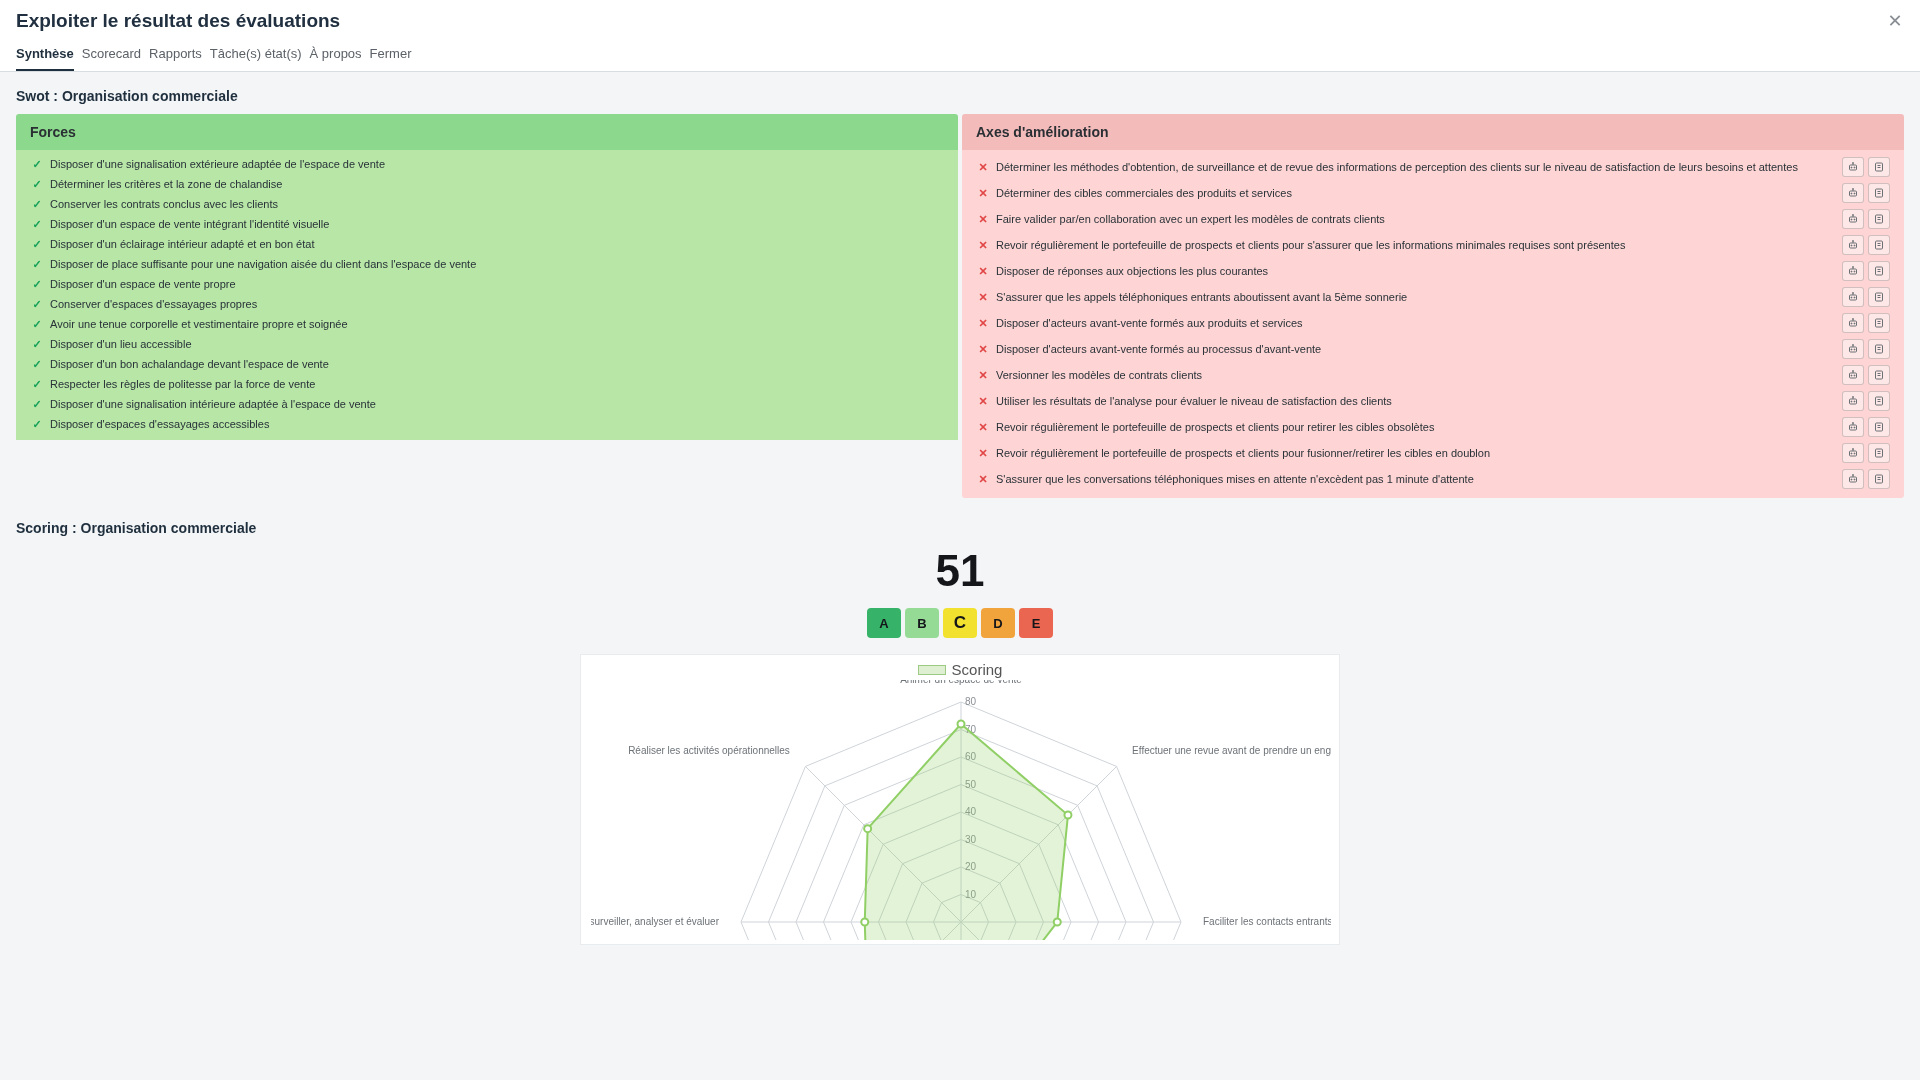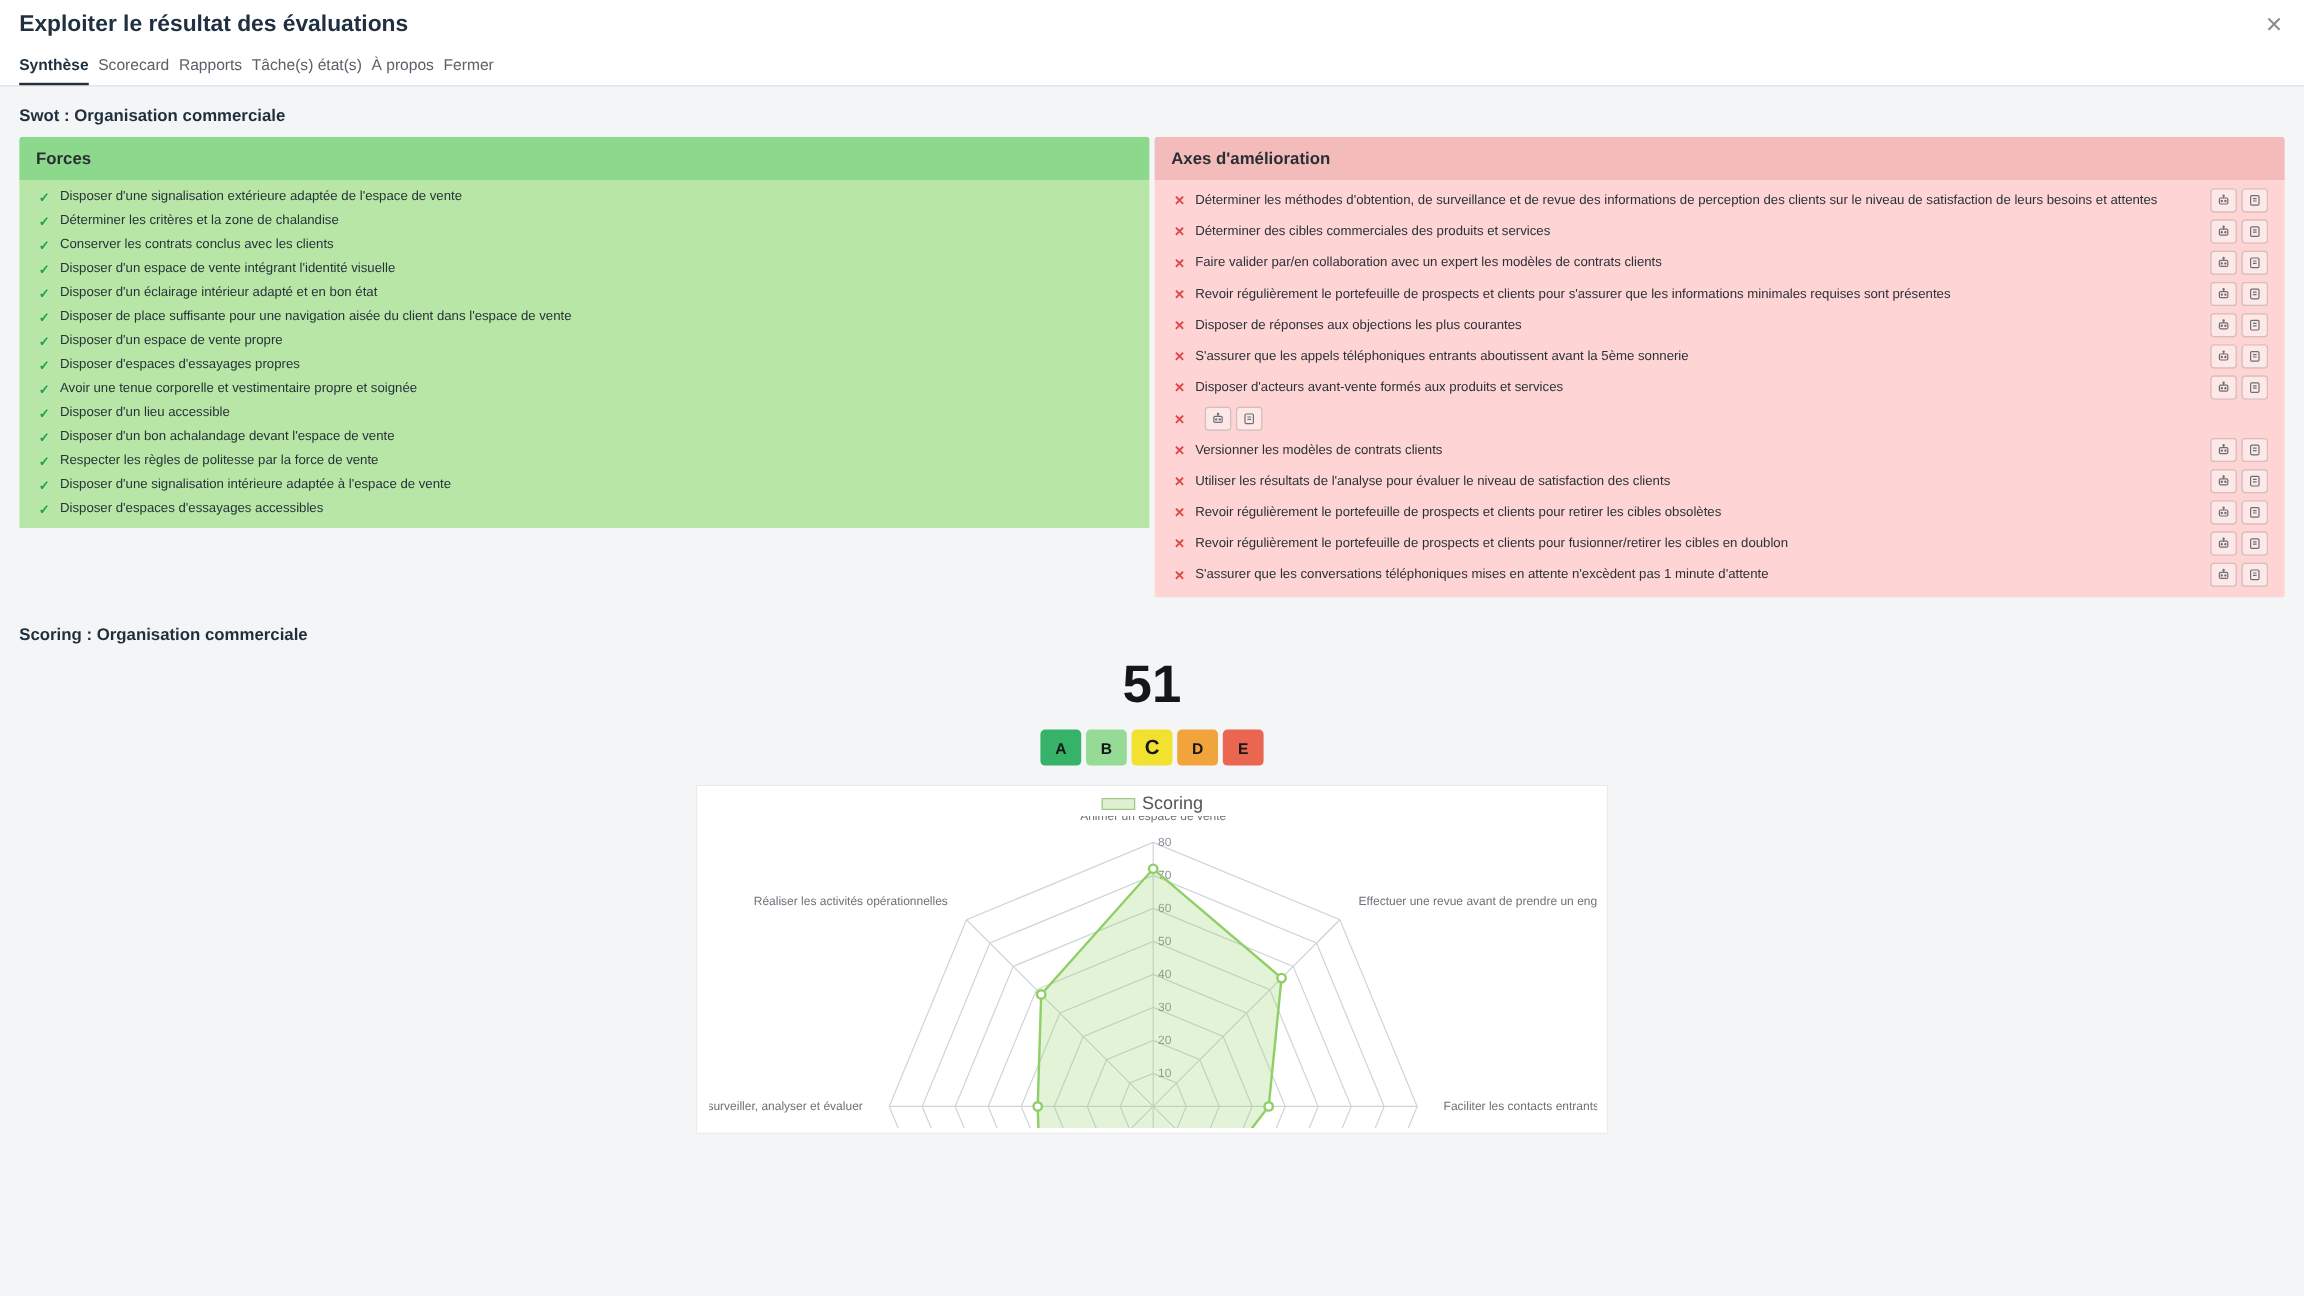--- a/index.html
+++ b/index.html
@@ -121,21 +121,21 @@
           <div class="swot-item">
             <span class="ico">✓</span>
             <span class="txt">Disposer de place suffisante pour une navigation aisée du client dans l'espace de vente</span>
           </div>
           <div class="swot-item">
             <span class="ico">✓</span>
             <span class="txt">Disposer d'un espace de vente propre</span>
           </div>
           <div class="swot-item">
             <span class="ico">✓</span>
-            <span class="txt">Disposer d'espaces d'essayages propres</span>
+            <span class="txt">Conserver d'espaces d'essayages propres</span>
           </div>
           <div class="swot-item">
             <span class="ico">✓</span>
             <span class="txt">Avoir une tenue corporelle et vestimentaire propre et soignée</span>
           </div>
           <div class="swot-item">
             <span class="ico">✓</span>
             <span class="txt">Disposer d'un lieu accessible</span>
           </div>
           <div class="swot-item">
@@ -302,20 +302,21 @@
               <span class="mini-btn">
                 <svg viewBox="0 0 24 24" fill="none" stroke="currentColor" stroke-width="2">
                   <rect x="5" y="4" width="14" height="16" rx="2"></rect>
                   <path d="M9 9h6M9 13h6"></path>
                 </svg>
               </span>
             </span>
           </div>
           <div class="swot-item">
             <span class="ico">✕</span>
+            <span class="txt">Disposer d'acteurs avant-vente formés au processus d'avant-vente</span>
             <span class="row-actions">
               <span class="mini-btn">
                 <svg viewBox="0 0 24 24" fill="none" stroke="currentColor" stroke-width="2">
                   <rect x="5" y="8" width="14" height="10" rx="2"></rect>
                   <circle cx="9" cy="13" r="1" fill="currentColor"></circle>
                   <circle cx="15" cy="13" r="1" fill="currentColor"></circle>
                   <path d="M12 8V5"></path>
                   <circle cx="12" cy="4" r="1" fill="currentColor"></circle>
                 </svg>
               </span>

